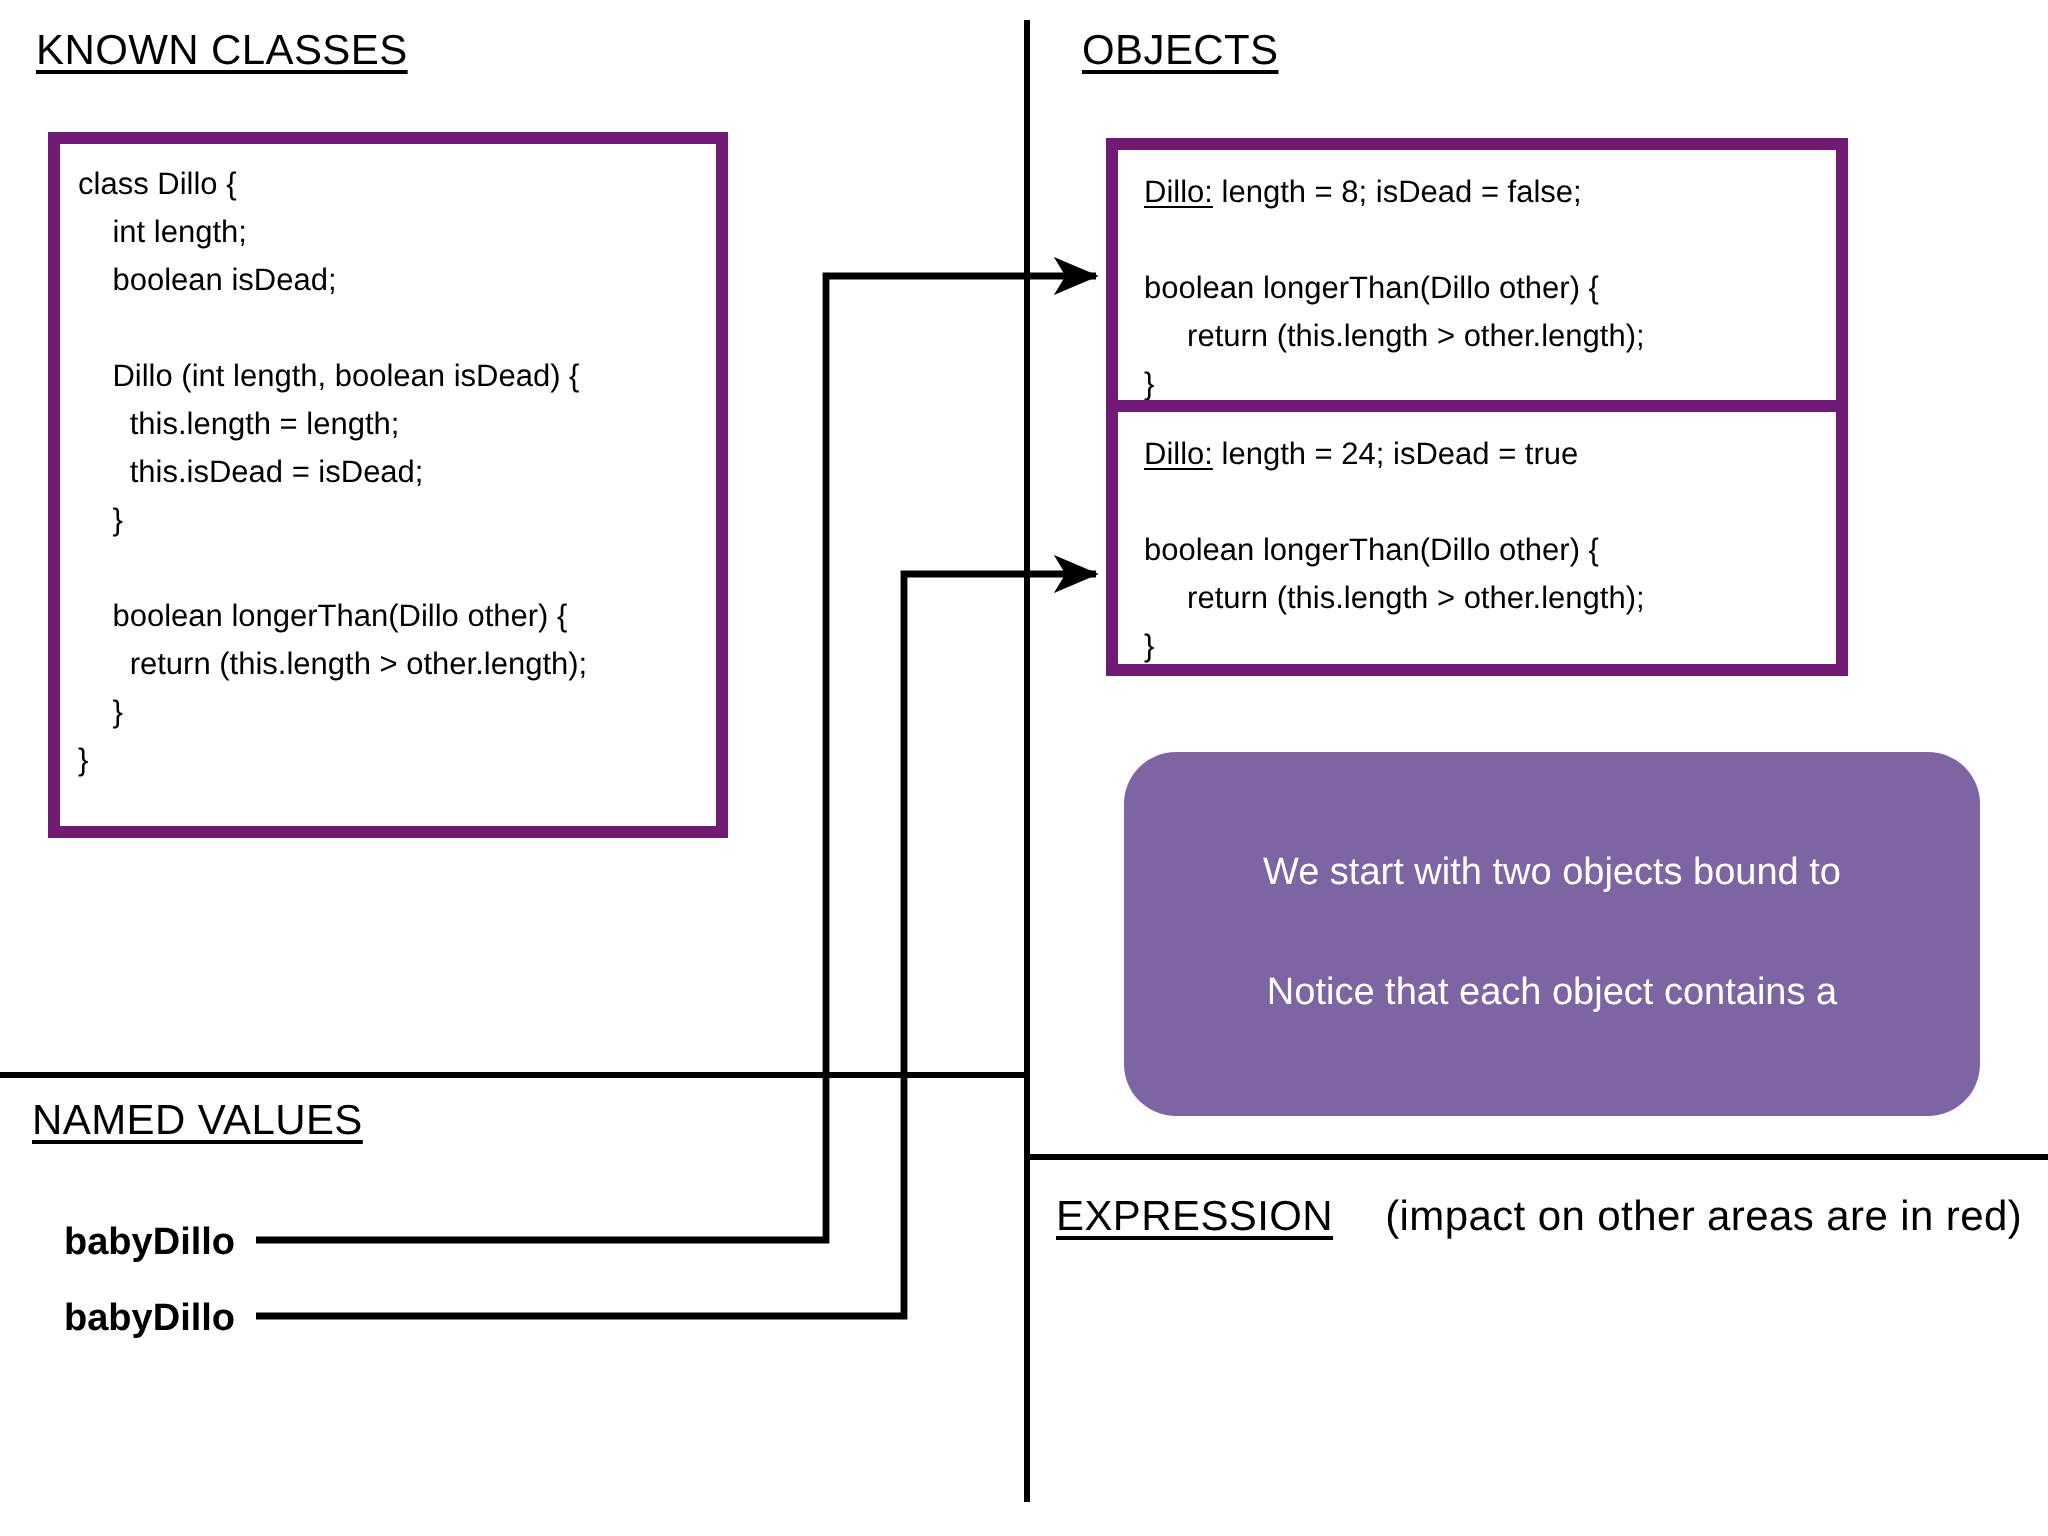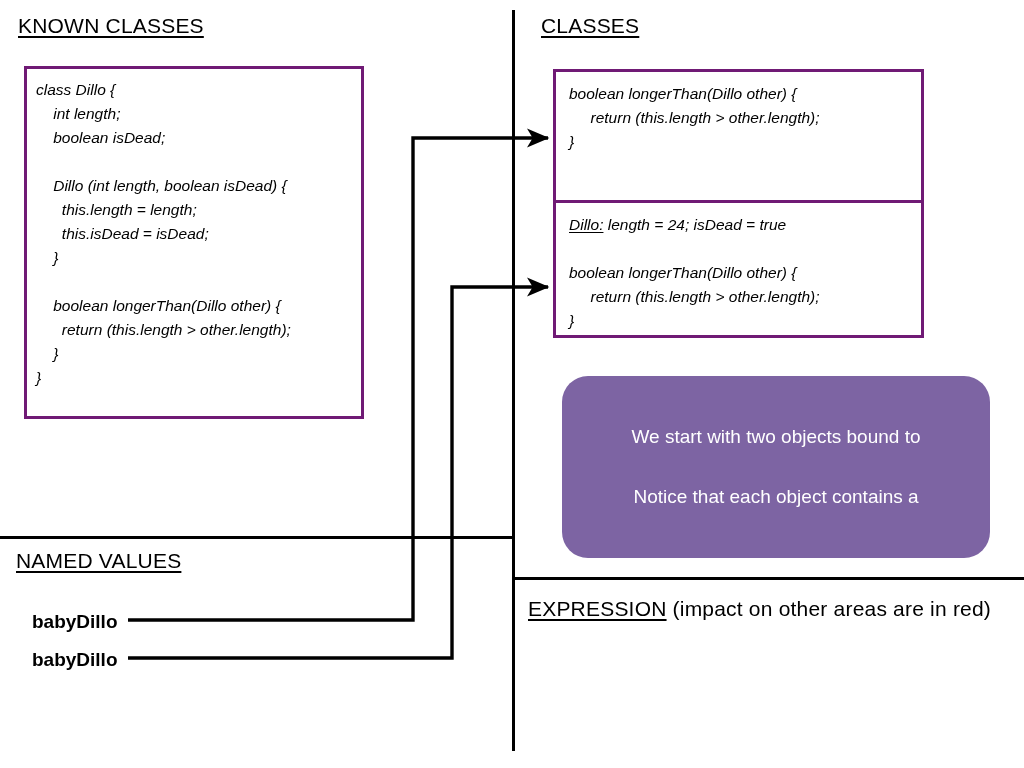--- a/index.html
+++ b/index.html
@@ -28,34 +28,34 @@
     letter-spacing: 0.2px;
   }
   .section-title .ul {
     text-decoration: underline;
     text-underline-offset: 3px;
     text-decoration-thickness: 1.5px;
     text-align: center;
   }
   .section-title .plain {
     text-decoration: none;
+    padding-left: 20px;
   }
 
   #known-classes-title { left: 18px;  top: 14px; }
   #objects-title       { left: 541px; top: 14px; }
   #named-values-title  { left: 16px;  top: 549px; }
   #expression-title    { left: 528px; top: 597px; }
 
   
   .code-box {
     position: absolute;
     background: #ffffff;
-    border: 3px solid #701a75;
+    border: 6px solid #701a75;
     box-sizing: border-box;
-    font-style: italic;
   }
   .code-text {
     font-family: "Liberation Sans", sans-serif;
     font-size: 15.5px;
     line-height: 24px;
     color: #000000;
     white-space: pre;
   }
 
   #class-box {
@@ -184,21 +184,21 @@
 
   <div class="divider" id="divider-vertical"></div>
   <div class="divider" id="divider-horizontal-left"></div>
   <div class="divider" id="divider-horizontal-right"></div>
 
   <div class="section-title" id="known-classes-title">
     <span class="ul">KNOWN CLASSES</span>
   </div>
 
   <div class="section-title" id="objects-title">
-    <span class="ul">CLASSES</span>
+    <span class="ul">OBJECTS</span>
   </div>
 
   <div class="section-title" id="named-values-title">
     <span class="ul">NAMED VALUES</span>
   </div>
 
   <div class="section-title" id="expression-title">
     <span class="ul">EXPRESSION</span><span class="plain"> (impact on other areas are in red)</span>
   </div>
 
@@ -213,20 +213,21 @@
     }
 
     boolean longerThan(Dillo other) {
       return (this.length &gt; other.length);
     }
 }</div>
   </div>
 
   <div class="code-box" id="object-box-1">
     <div class="object-body">
+      <div class="object-header"><span class="ul">Dillo:</span><span> length = 8; isDead = false;</span></div>
       <div class="object-method">boolean longerThan(Dillo other) {
      return (this.length &gt; other.length);
 }</div>
     </div>
   </div>
 
   <div class="code-box" id="object-box-2">
     <div class="object-body">
       <div class="object-header"><span class="ul">Dillo:</span><span> length = 24; isDead = true</span></div>
       <div class="object-method">boolean longerThan(Dillo other) {

